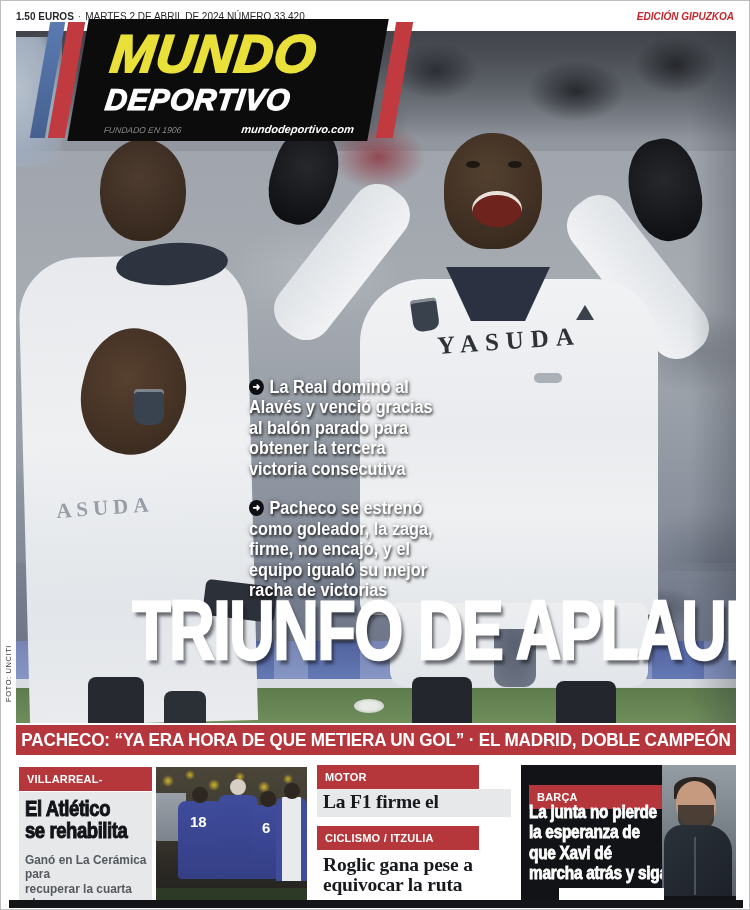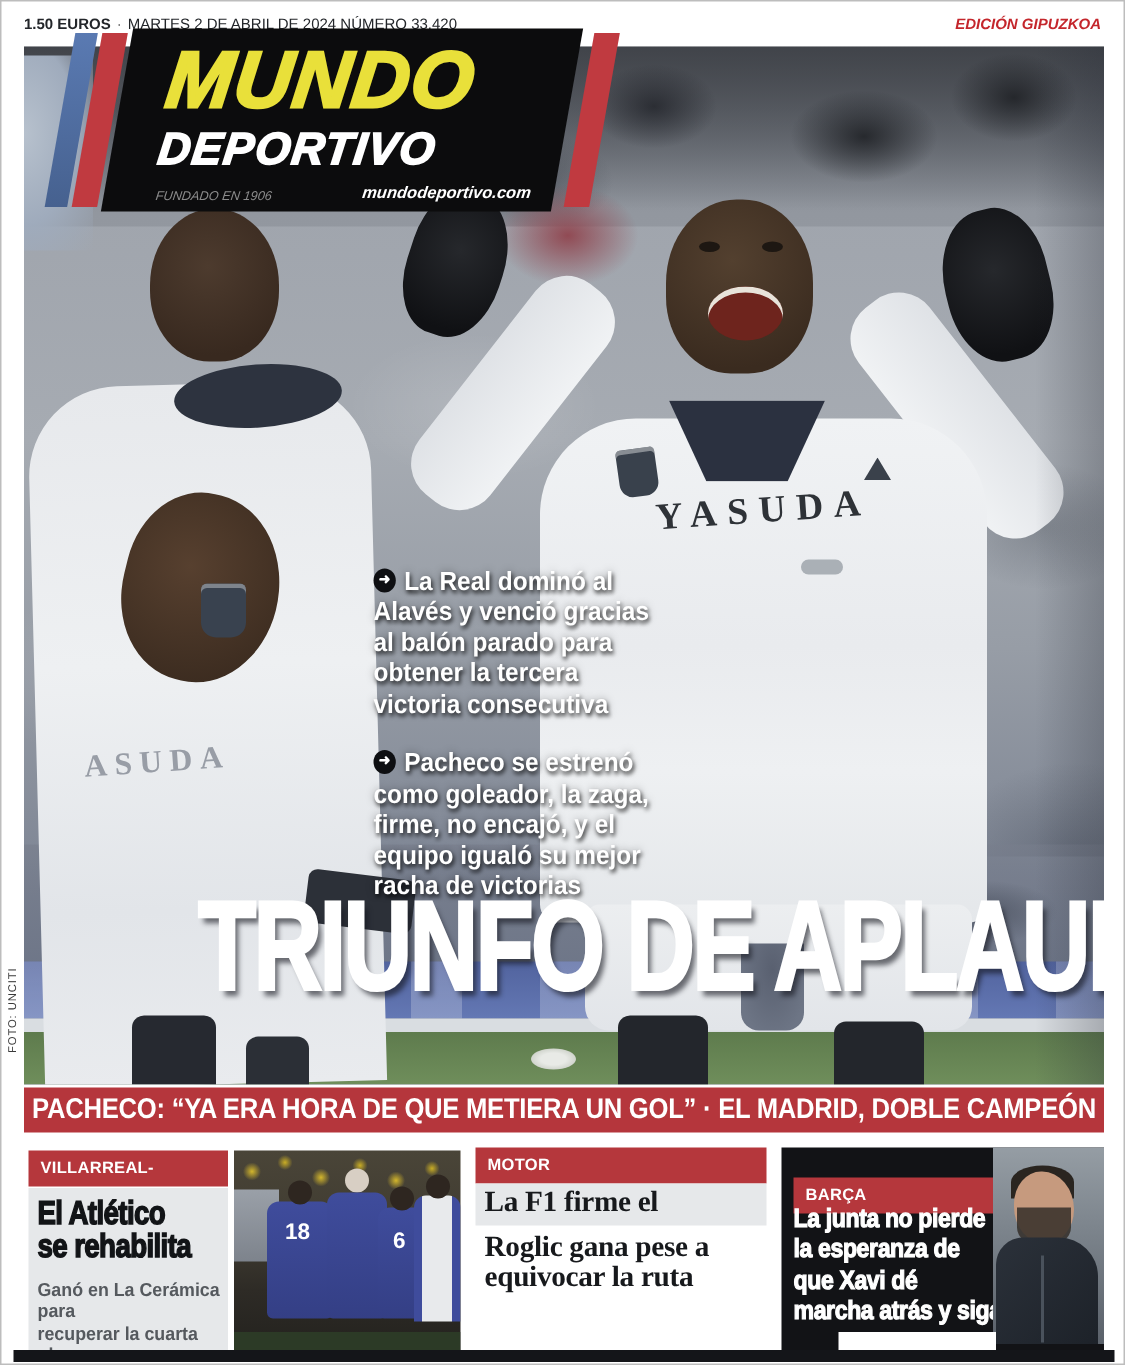--- a/index.html
+++ b/index.html
@@ -185,21 +185,21 @@
   .atl-p { position:absolute; border-radius:8px 8px 4px 4px; background:linear-gradient(180deg,#3f4c9c,#343f85); }
   .atl-p1 { left:22px; top:34px; width:44px; height:78px; }
   .atl-p2 { left:62px; top:28px; width:40px; height:84px; }
   .atl-p3 { left:96px; top:38px; width:34px; height:74px; }
   .atl-head { position:absolute; border-radius:50%; background:#2e2620; width:16px; height:16px; }
   .atl-white { position:absolute; left:120px; top:30px; width:31px; height:84px; border-radius:8px 8px 0 0;
     background:linear-gradient(90deg,#3f4c9c 18%, #e8eaec 18% 82%, #3f4c9c 82%); }
   .atl-num { position:absolute; color:#fff; font-weight:bold; font-size:15px; }
 
   .col-mid { position:absolute; left:316px; top:0; width:194px; height:135px; }
-  .col-mid .kicker { width:194px; }
+  .col-mid .kicker { width:162px; }
   .mid-panel { background:#e6e8ea; padding:3px 4px 5px 6px; }
   .serif-headline { font-family:"Liberation Serif", serif; font-weight:bold; font-size:19.5px;
     line-height:1.02; color:#17191c; letter-spacing:-.2px; }
   .mid-k2 { margin-top:9px; }
   .mid-h2 { padding:5px 4px 0 6px; }
 
   .col-bar { position:absolute; left:520px; top:0; width:215px; height:135px; background:#121316; }
   .col-bar .kicker { position:absolute; left:8px; top:20px; width:134px; }
   .bar-headline { position:absolute; left:8px; top:37px; width:160px; color:#fff; font-weight:900;
     font-size:17.5px; line-height:1.16; transform:scaleX(.88); transform-origin:left top;
@@ -346,20 +346,21 @@
       </div>
     </div>
 
     <div class="col-mid">
       <div class="kicker">MOTOR</div>
       <div class="mid-panel">
         <div class="serif-headline">
           <div>La F1 firme el</div>
         </div>
       </div>
+      <div class="kicker mid-k2">CICLISMO / ITZULIA</div>
       <div class="serif-headline mid-h2">
         <div>Roglic gana pese a</div>
         <div>equivocar la ruta</div>
       </div>
     </div>
 
     <div class="col-bar">
       <div class="kicker">BARÇA</div>
       <div class="bar-headline">
         <div>La junta no pierde</div>

